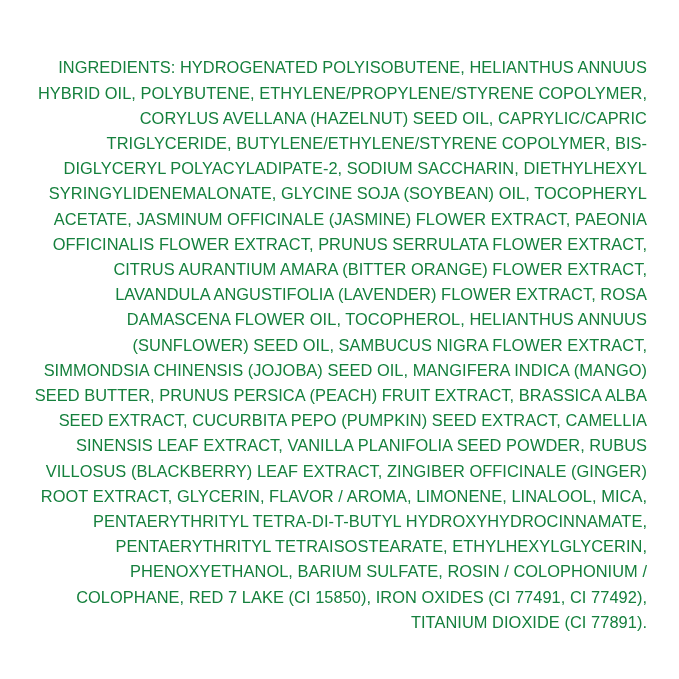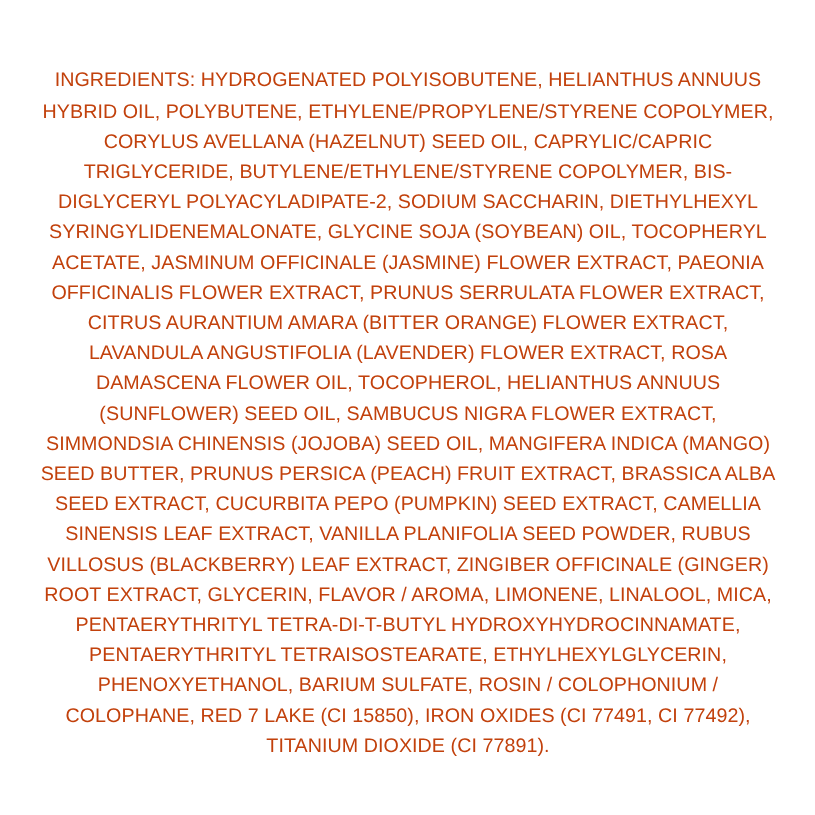--- a/index.html
+++ b/index.html
@@ -17,23 +17,23 @@
     box-sizing: border-box;
     width: 679px;
     height: 679px;
     background: #ffffff;
     padding: 39px 32px 32px 33px;
   }
   .ingredients-text {
     font-family: "Liberation Sans", sans-serif;
     font-size: 16.4px;
     line-height: 25.2px;
-    color: #c2410c;
+    color: #15803d;
     letter-spacing: 0.05px;
-    text-align: center;
+    text-align: right;
     white-space: pre-wrap;
     word-break: normal;
   }
 </style>
 </head>
 <body>
 
 <div class="page">
   <p class="ingredients-text">INGREDIENTS: HYDROGENATED POLYISOBUTENE, HELIANTHUS ANNUUS HYBRID OIL, POLYBUTENE, ETHYLENE/PROPYLENE/STYRENE COPOLYMER, CORYLUS AVELLANA (HAZELNUT) SEED OIL, CAPRYLIC/CAPRIC TRIGLYCERIDE, BUTYLENE/ETHYLENE/STYRENE COPOLYMER, BIS-DIGLYCERYL POLYACYLADIPATE-2, SODIUM SACCHARIN, DIETHYLHEXYL SYRINGYLIDENEMALONATE, GLYCINE SOJA (SOYBEAN) OIL, TOCOPHERYL ACETATE, JASMINUM OFFICINALE (JASMINE) FLOWER EXTRACT, PAEONIA OFFICINALIS FLOWER EXTRACT, PRUNUS SERRULATA FLOWER EXTRACT, CITRUS AURANTIUM AMARA (BITTER ORANGE) FLOWER EXTRACT, LAVANDULA ANGUSTIFOLIA (LAVENDER) FLOWER EXTRACT, ROSA DAMASCENA FLOWER OIL, TOCOPHEROL, HELIANTHUS ANNUUS (SUNFLOWER) SEED OIL, SAMBUCUS NIGRA FLOWER EXTRACT, SIMMONDSIA CHINENSIS (JOJOBA) SEED OIL, MANGIFERA INDICA (MANGO) SEED BUTTER, PRUNUS PERSICA (PEACH) FRUIT EXTRACT, BRASSICA ALBA SEED EXTRACT, CUCURBITA PEPO (PUMPKIN) SEED EXTRACT, CAMELLIA SINENSIS LEAF EXTRACT, VANILLA PLANIFOLIA SEED POWDER, RUBUS VILLOSUS (BLACKBERRY) LEAF EXTRACT, ZINGIBER OFFICINALE (GINGER) ROOT EXTRACT, GLYCERIN, FLAVOR / AROMA, LIMONENE, LINALOOL, MICA, PENTAERYTHRITYL TETRA-DI-T-BUTYL HYDROXYHYDROCINNAMATE, PENTAERYTHRITYL TETRAISOSTEARATE, ETHYLHEXYLGLYCERIN, PHENOXYETHANOL, BARIUM SULFATE, ROSIN / COLOPHONIUM / COLOPHANE, RED 7 LAKE (CI 15850), IRON OXIDES (CI 77491, CI 77492), TITANIUM DIOXIDE (CI 77891).</p>
 </div>

